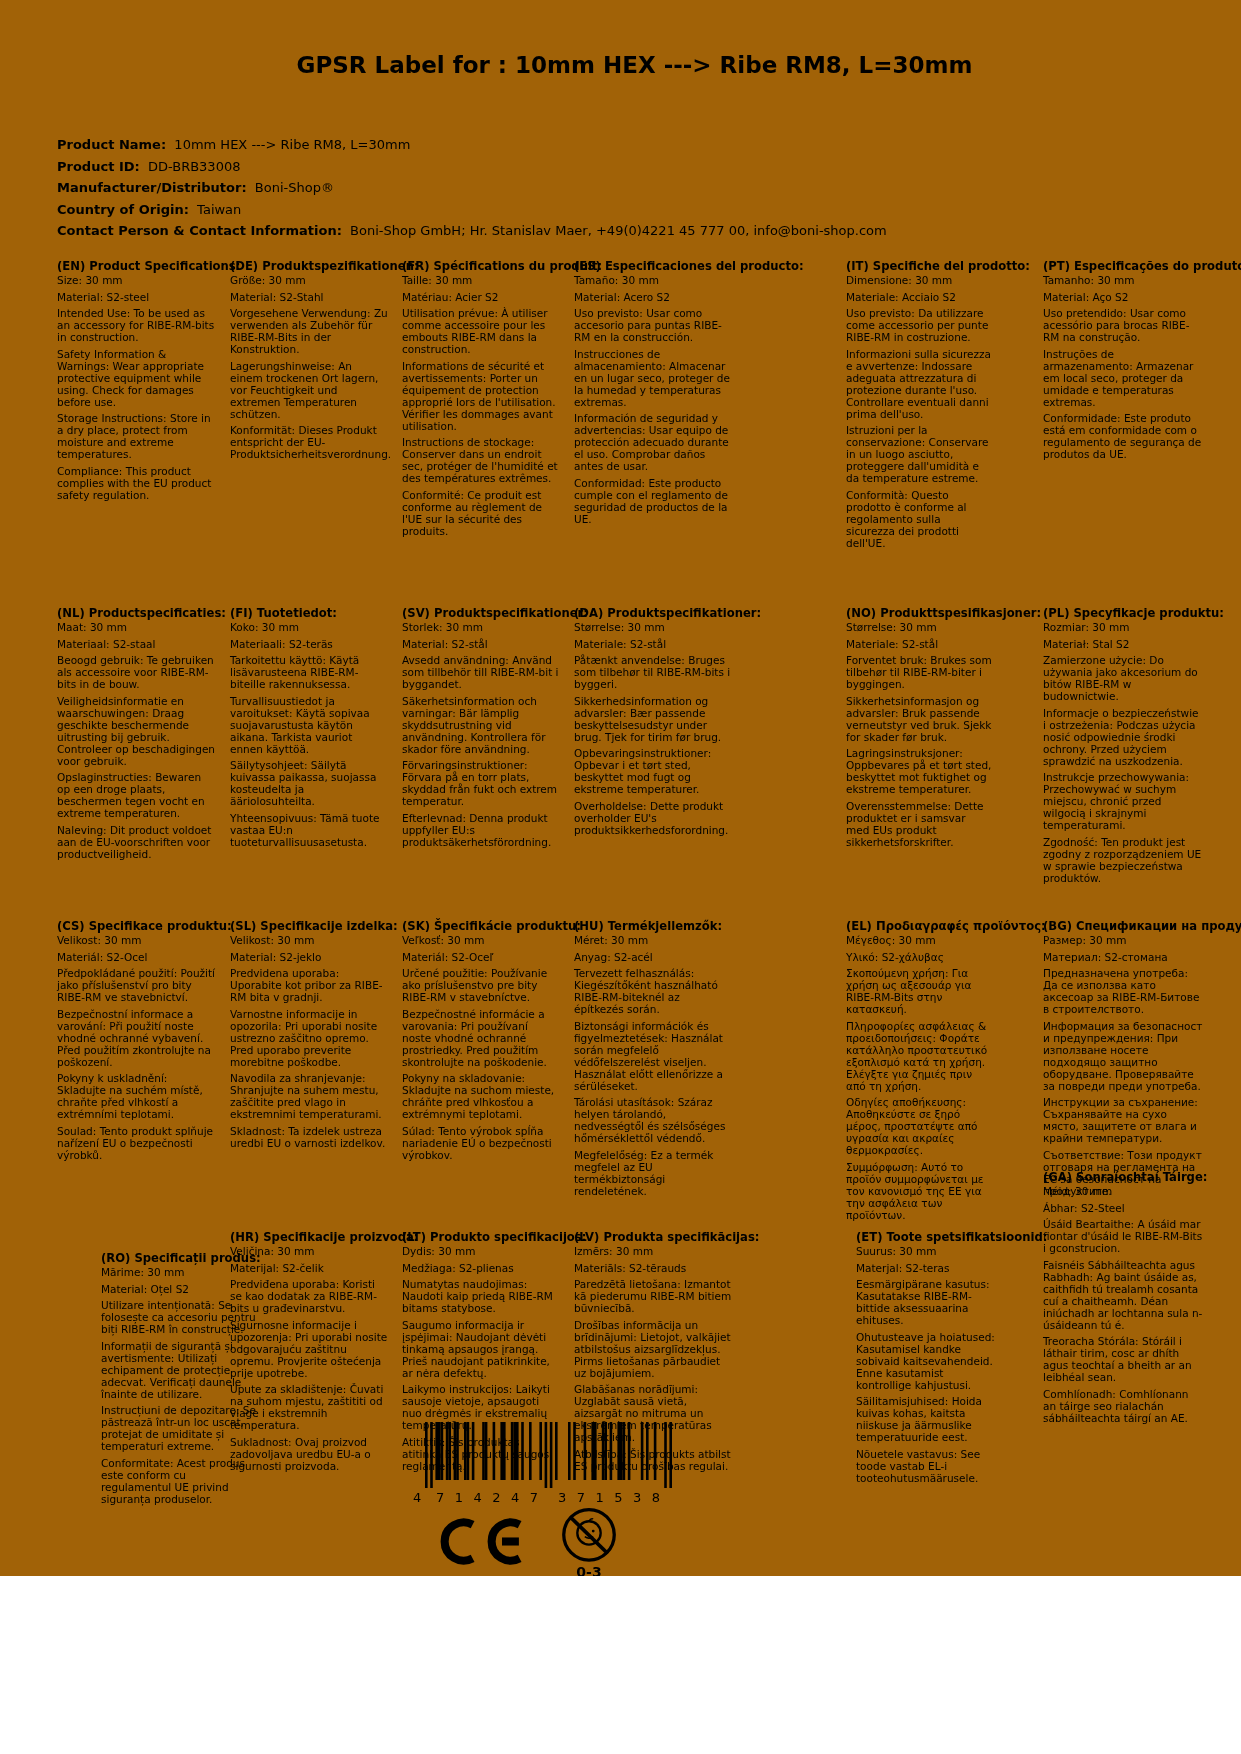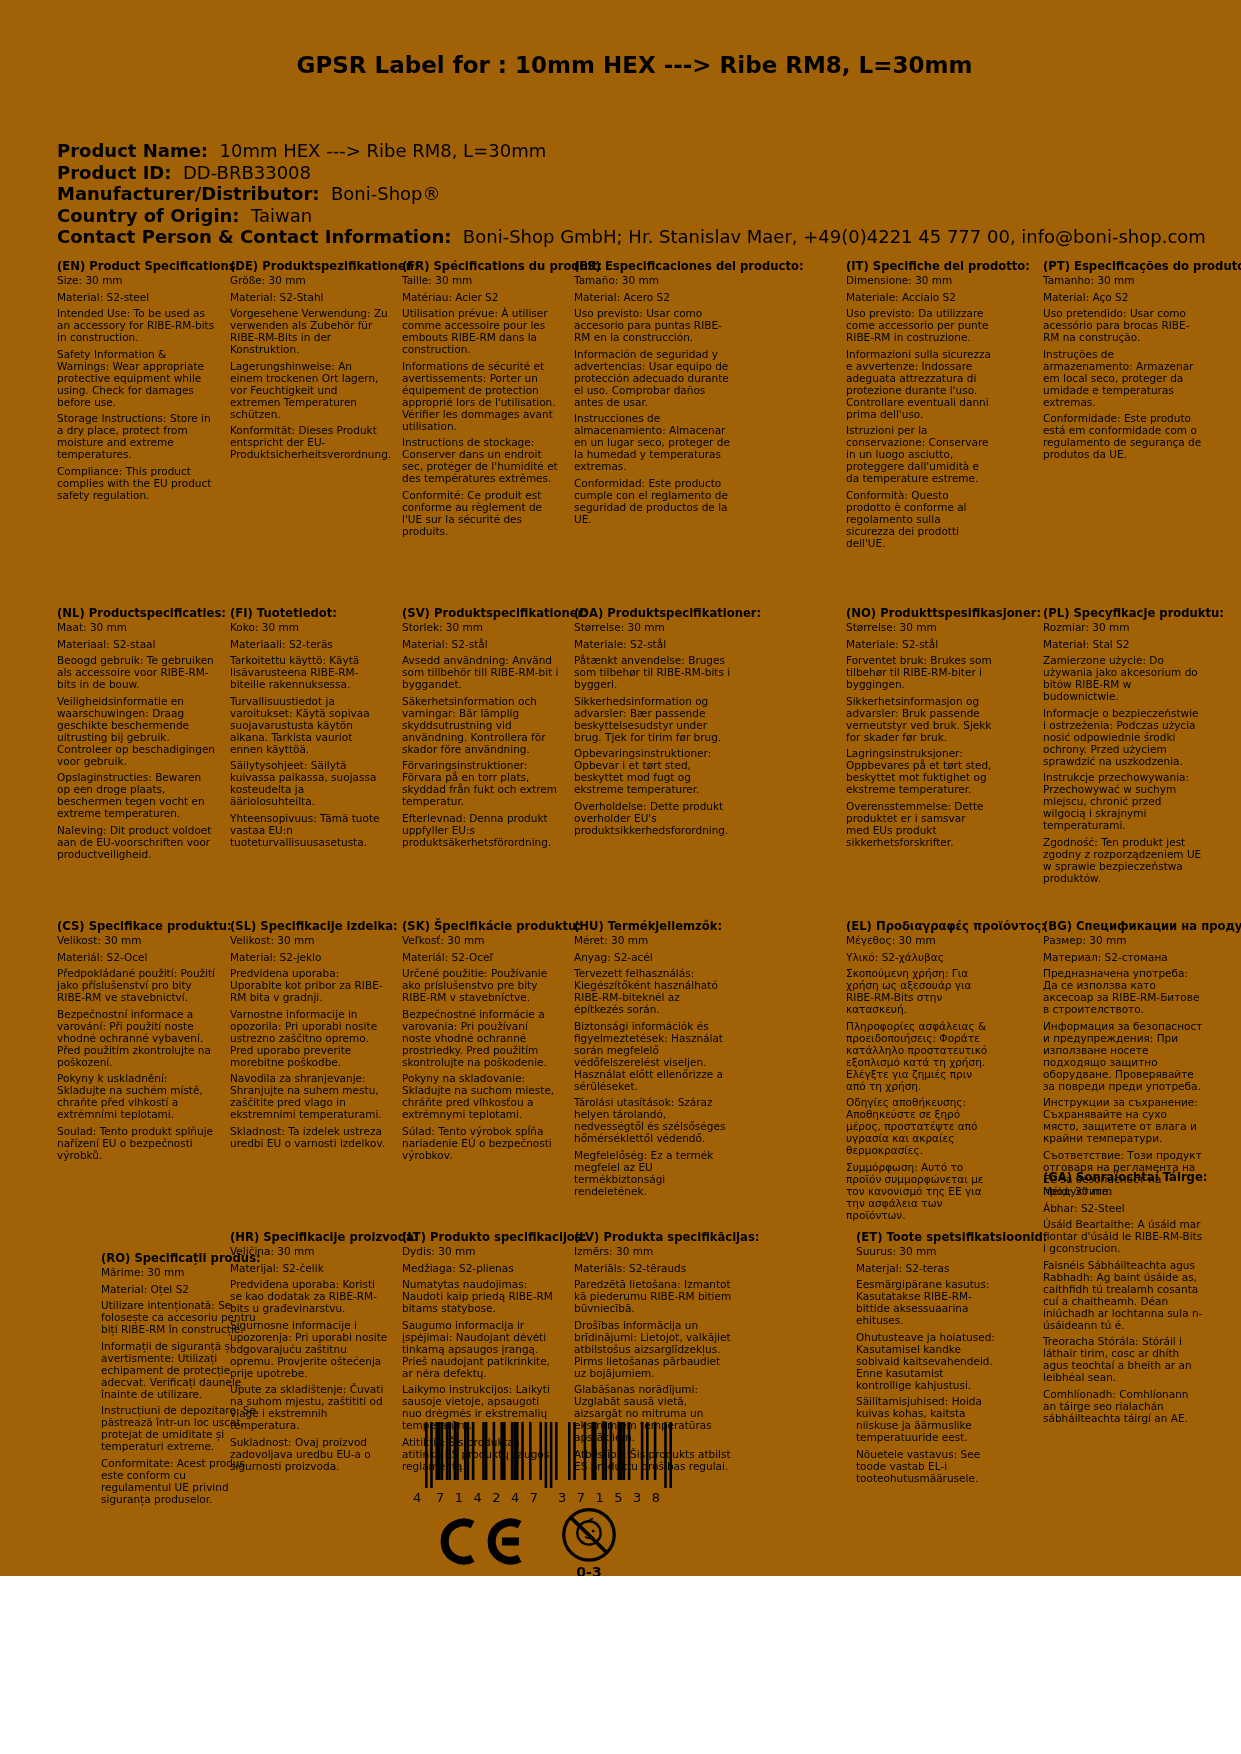--- a/index.html
+++ b/index.html
@@ -1,20 +1,20 @@
 <!DOCTYPE html>
 <html><head>
 <meta charset="utf-8">
 <style>
   html,body{margin:0;padding:0;background:#fff;}
   .page{position:relative;width:1241px;height:1576px;background:#a16207;color:#000;
         font-family:"DejaVu Sans",sans-serif;overflow:hidden;padding-left:28px;}
   .title{position:absolute;top:52px;left:0;width:100%;text-align:center;
          font-size:23px;font-weight:bold;margin:0;}
-  .product-info{position:absolute;left:57px;top:140px;font-size:18px;line-height:21.5px;}
+  .product-info{position:absolute;left:57px;top:134px;font-size:13px;line-height:21.5px;}
   .pline .lbl{font-weight:bold;}
   .pline .val{font-weight:normal;}
   .spec-block{position:absolute;font-size:10.5px;line-height:12px;}
   .spec-block h2{font-size:11.6px;font-weight:bold;margin:0 0 2px 0;white-space:nowrap;}
   .spec-block p{margin:0 0 4.5px 0;}
   .footer-zone{position:absolute;left:0;top:1400px;width:1241px;height:354px;}
   .barcode-svg{position:absolute;left:413px;top:22px;}
   .bc-num{font-family:"DejaVu Sans",sans-serif;font-size:13px;}
   .ce-svg{position:absolute;left:430px;top:118px;}
   .ce-stroke{fill:none;stroke:#000;stroke-width:11;}
@@ -63,22 +63,22 @@
         <p>Utilisation prévue: À utiliser comme accessoire pour les embouts RIBE-RM dans la construction.</p>
         <p>Informations de sécurité et avertissements: Porter un équipement de protection approprié lors de l'utilisation. Vérifier les dommages avant utilisation.</p>
         <p>Instructions de stockage: Conserver dans un endroit sec, protéger de l'humidité et des températures extrêmes.</p>
         <p>Conformité: Ce produit est conforme au règlement de l'UE sur la sécurité des produits.</p>
       </div>
       <div class="spec-block" style="left: 574px; top: 260px; width: 158px;">
         <h2>(ES) Especificaciones del producto:</h2>
         <p>Tamaño: 30 mm</p>
         <p>Material: Acero S2</p>
         <p>Uso previsto: Usar como accesorio para puntas RIBE-RM en la construcción.</p>
+        <p>Instrucciones de almacenamiento: Almacenar en un lugar seco, proteger de la humedad y temperaturas extremas.</p>
         <p>Información de seguridad y advertencias: Usar equipo de protección adecuado durante el uso. Comprobar daños antes de usar.</p>
-        <p>Instrucciones de almacenamiento: Almacenar en un lugar seco, proteger de la humedad y temperaturas extremas.</p>
         <p>Conformidad: Este producto cumple con el reglamento de seguridad de productos de la UE.</p>
       </div>
       <div class="spec-block" style="left: 846px; top: 260px; width: 146px;">
         <h2>(IT) Specifiche del prodotto:</h2>
         <p>Dimensione: 30 mm</p>
         <p>Materiale: Acciaio S2</p>
         <p>Uso previsto: Da utilizzare come accessorio per punte RIBE-RM in costruzione.</p>
         <p>Informazioni sulla sicurezza e avvertenze: Indossare adeguata attrezzatura di protezione durante l'uso. Controllare eventuali danni prima dell'uso.</p>
         <p>Istruzioni per la conservazione: Conservare in un luogo asciutto, proteggere dall'umidità e da temperature estreme.</p>
         <p>Conformità: Questo prodotto è conforme al regolamento sulla sicurezza dei prodotti dell'UE.</p>

